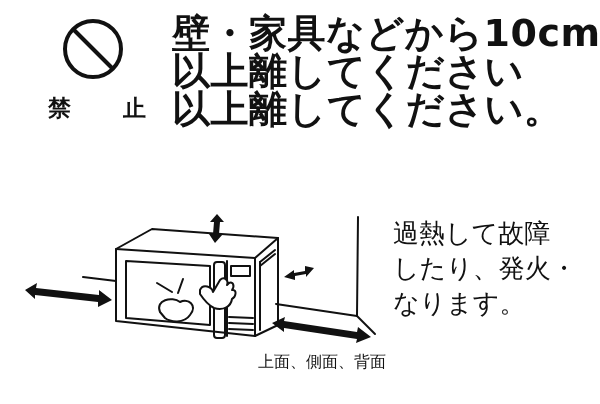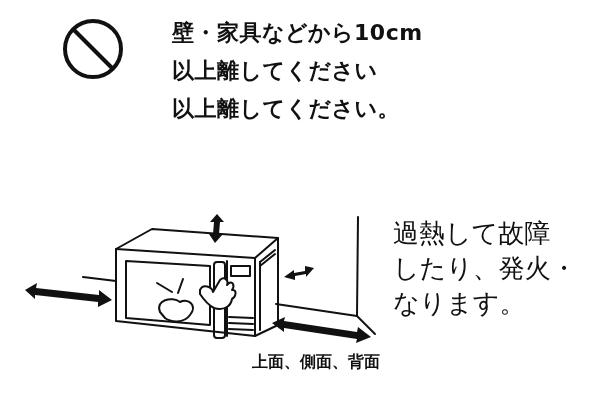--- a/index.html
+++ b/index.html
@@ -3,38 +3,39 @@
 <meta charset="utf-8">
 <style>
   html, body { margin: 0; padding: 0; background: #ffffff; }
   body { width: 600px; height: 404px; position: relative; overflow: hidden;
          font-family: "DejaVu Sans", "Liberation Sans", sans-serif; color: #111111; }
   .prohibit { position: absolute; left: 58px; top: 18px; width: 70px; height: 105px; }
   .prohibit svg { position: absolute; left: 4px; top: 0; }
   .prohibit-label { position: absolute; left: -10px; top: 75px; width: 90px;
                     font-size: 23px; font-weight: bold; letter-spacing: 22px; white-space: nowrap; }
   .main-text { position: absolute; left: 172px; top: 14px; width: 428px;
-               font-size: 22px; font-weight: bold; line-height: 38px; letter-spacing: 0.5px; }
+               font-size: 38px; font-weight: bold; line-height: 38px; letter-spacing: 0.5px; }
   .main-text div { white-space: nowrap; }
   .note-text { position: absolute; left: 393px; top: 216px; width: 200px;
                font-size: 26px; line-height: 35px; font-weight: normal; }
   .note-text div { white-space: nowrap; }
   .dist-label { position: absolute; left: 252px; top: 352px; width: 140px;
-                font-size: 16px; font-weight: bold; line-height: 20px; }
+                text-align: center; font-size: 16px; font-weight: normal; line-height: 20px; }
   .dist-label div { white-space: nowrap; }
   .illustration { position: absolute; left: 0; top: 200px; }
 </style>
 </head>
 <body>
 
 <div class="prohibit">
   <svg width="62" height="62" viewBox="0 0 62 62">
     <circle cx="31" cy="31" r="28" fill="none" stroke="#111" stroke-width="4"></circle>
     <line x1="11" y1="11" x2="51" y2="51" stroke="#111" stroke-width="4"></line>
   </svg>
+  <div class="prohibit-label">禁 止</div>
 </div>
 
 <div class="main-text">
   <div>壁・家具などから10cm</div>
   <div>以上離してください</div>
   <div>以上離してください。</div>
 </div>
 
 <svg class="illustration" width="380" height="160" viewBox="0 200 380 160">
   <g fill="none" stroke="#111" stroke-width="2" stroke-linejoin="round" stroke-linecap="round">

